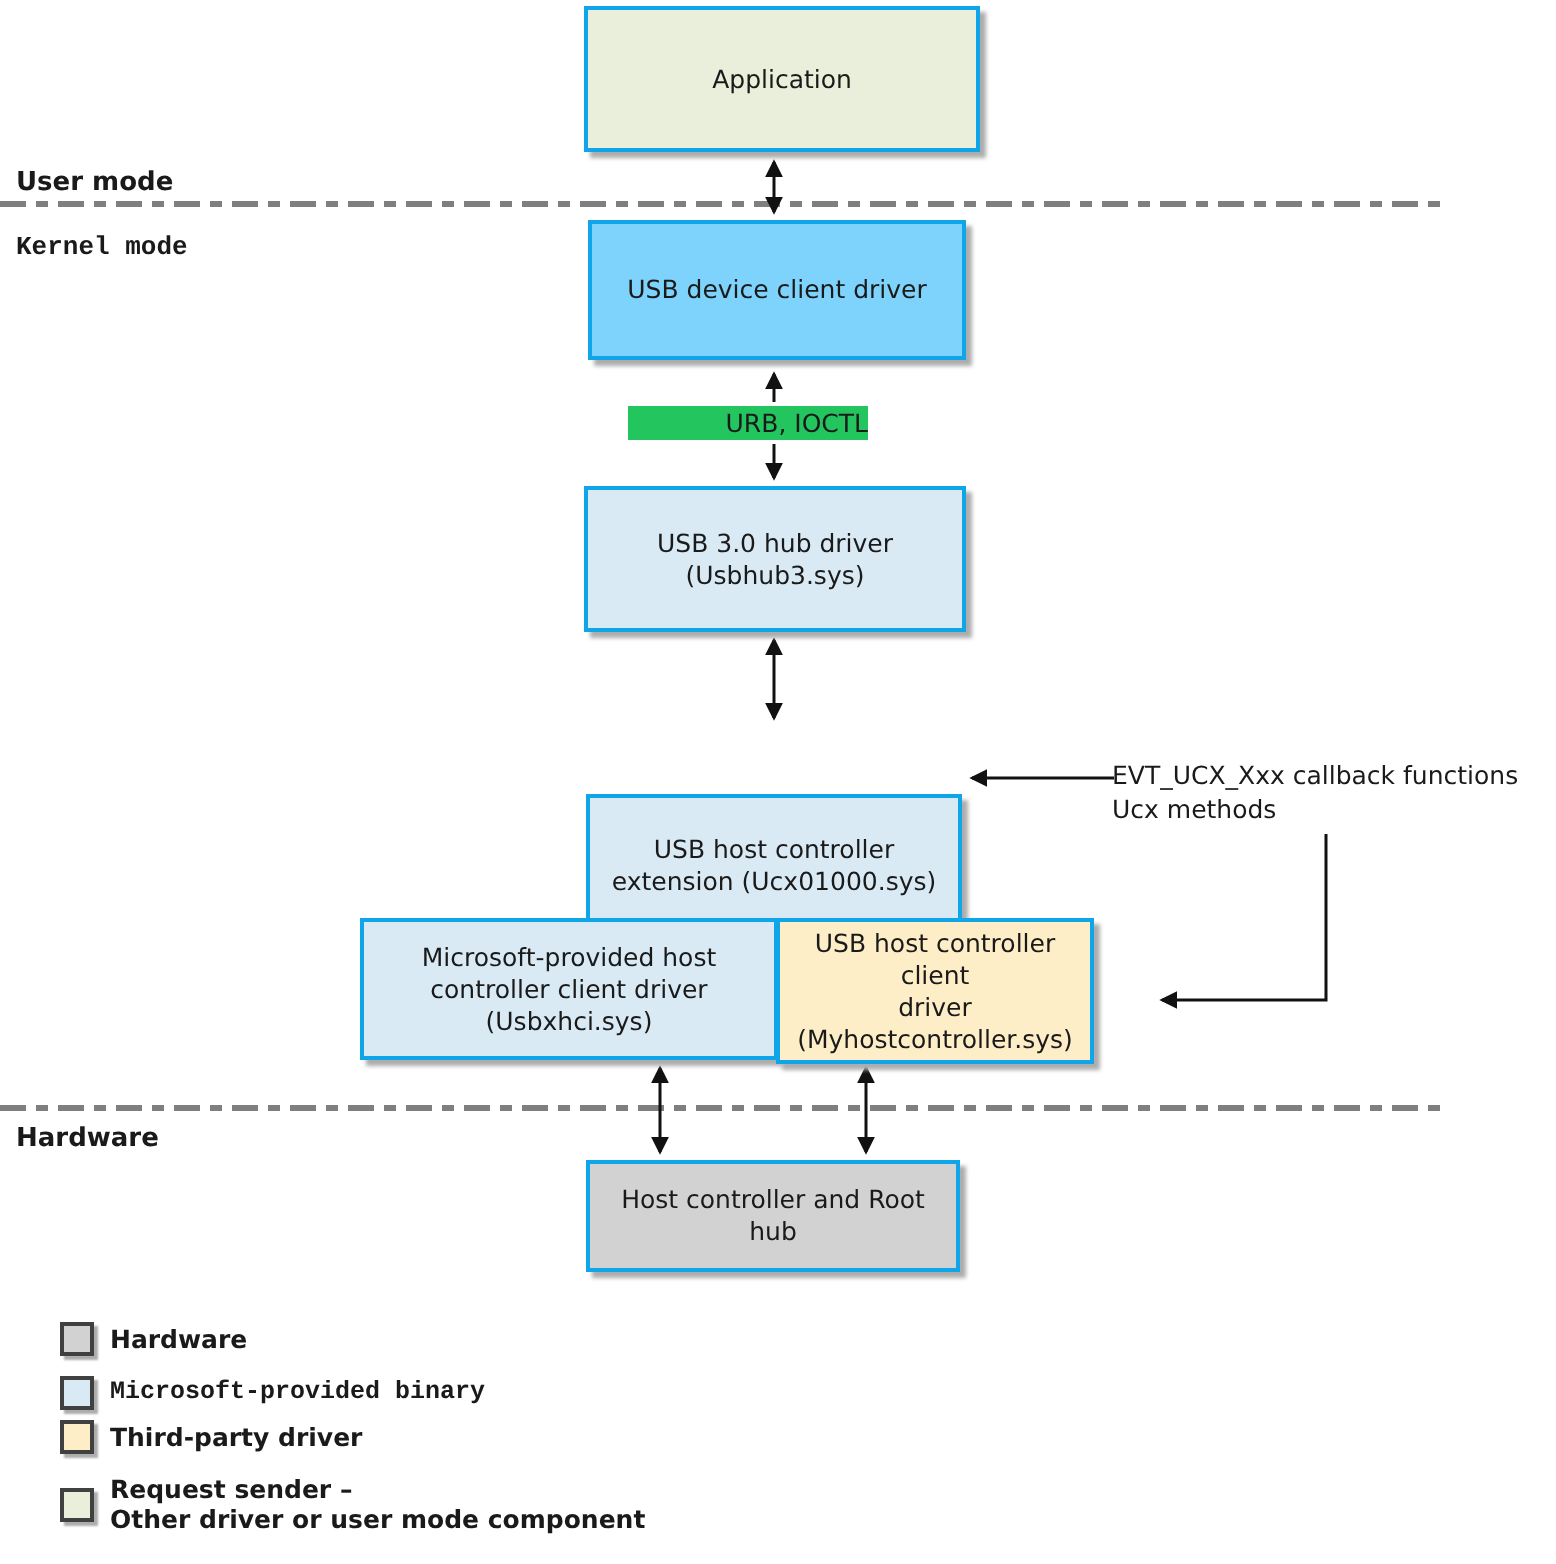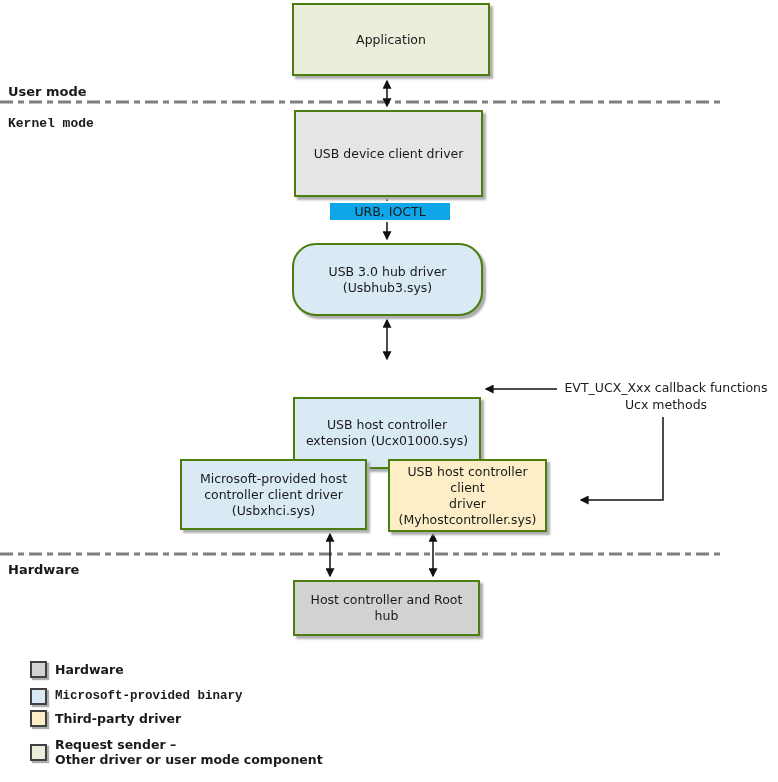--- a/index.html
+++ b/index.html
@@ -2,35 +2,35 @@
 <html><head>
 <meta charset="utf-8">
 <style>
   html,body{margin:0;padding:0;background:#fff;}
   #canvas{
     position:relative;width:778px;height:782px;background:#ffffff;overflow:hidden;
     font-family:"DejaVu Sans","Liberation Sans",sans-serif;color:#1a1a1a;
   }
   .box{
     position:absolute;box-sizing:border-box;
-    border:2px solid #4d7c0f;
+    border:2px solid #0ea5e9;
     box-shadow:3px 3px 2px #adadad;
     display:flex;align-items:center;justify-content:center;
     text-align:center;font-size:12.5px;line-height:16px;
     white-space:pre-line;z-index:2;padding:2px 6px;
   }
   .zone-label{
     position:absolute;font-weight:bold;font-size:13px;z-index:2;
   }
   .annotation{
     position:absolute;font-size:12.5px;line-height:17px;z-index:2;
     white-space:pre-line;
   }
-  #urb-label{left:330px;top:203px;width:120px;text-align:center;background:#0ea5e9;}
-  #evt-label{left:556px;top:379px;width:220px;text-align:center;}
+  #urb-label{left:314px;top:203px;width:120px;text-align:right;background:#22c55e;}
+  #evt-label{left:556px;top:379px;width:220px;}
   #connectors{position:absolute;left:0;top:0;z-index:1;}
   .legend-row{
     position:absolute;left:30px;display:flex;align-items:center;gap:8px;z-index:2;
   }
   .swatch{
     width:13px;height:13px;box-sizing:content-box;
     border:2px solid #404040;box-shadow:2px 2px 1px #adadad;flex:0 0 auto;
   }
   .legend-label{
     font-weight:bold;font-size:12.5px;line-height:15px;white-space:pre-line;
@@ -64,29 +64,29 @@
       <polyline points="663,417 663,500 581,500" marker-end="url(#ah)"></polyline>
     </g>
   </svg>
 
   <div class="zone-label" style="left:8px;top:84px;">User mode</div>
   <div class="zone-label" style="left:8px;top:116px;font-family:Liberation Mono, monospace;">Kernel mode</div>
   <div class="zone-label" style="left:8px;top:562px;">Hardware</div>
 
   <div class="box" style="left: 292px; top: 3px; width: 198px; height: 73px; background-color: rgb(233, 239, 219);">Application</div>
 
-  <div class="box" style="left: 294px; top: 110px; width: 189px; height: 87px; background-color: #e5e5e5;">USB device client driver</div>
+  <div class="box" style="left: 294px; top: 110px; width: 189px; height: 70px; background-color: #7dd3fc;">USB device client driver</div>
 
-  <div class="box" style="left: 292px; top: 243px; width: 191px; height: 73px; background-color: rgb(217, 234, 244); border-radius: 24px;">USB 3.0 hub driver
+  <div class="box" style="left: 292px; top: 243px; width: 191px; height: 73px; background-color: rgb(217, 234, 244);">USB 3.0 hub driver
 (Usbhub3.sys)</div>
 
   <div class="box" style="left: 293px; top: 363px; width: 188px; height: 72px; background-color: rgb(217, 234, 244); margin-top: 34px;">USB host controller
 extension (Ucx01000.sys)</div>
 
-  <div class="box" style="left: 180px; top: 459px; width: 187px; height: 71px; background-color: rgb(217, 234, 244);">Microsoft-provided host
+  <div class="box" style="left: 180px; top: 459px; width: 209px; height: 71px; background-color: rgb(217, 234, 244);">Microsoft-provided host
 controller client driver
 (Usbxhci.sys)</div>
 
   <div class="box" style="left: 388px; top: 459px; width: 159px; height: 73px; background-color: rgb(253, 238, 199);">USB host controller client
 driver
 (Myhostcontroller.sys)</div>
 
   <div class="box" style="left: 293px; top: 580px; width: 187px; height: 56px; background-color: rgb(210, 210, 210);">Host controller and Root
 hub</div>
 

